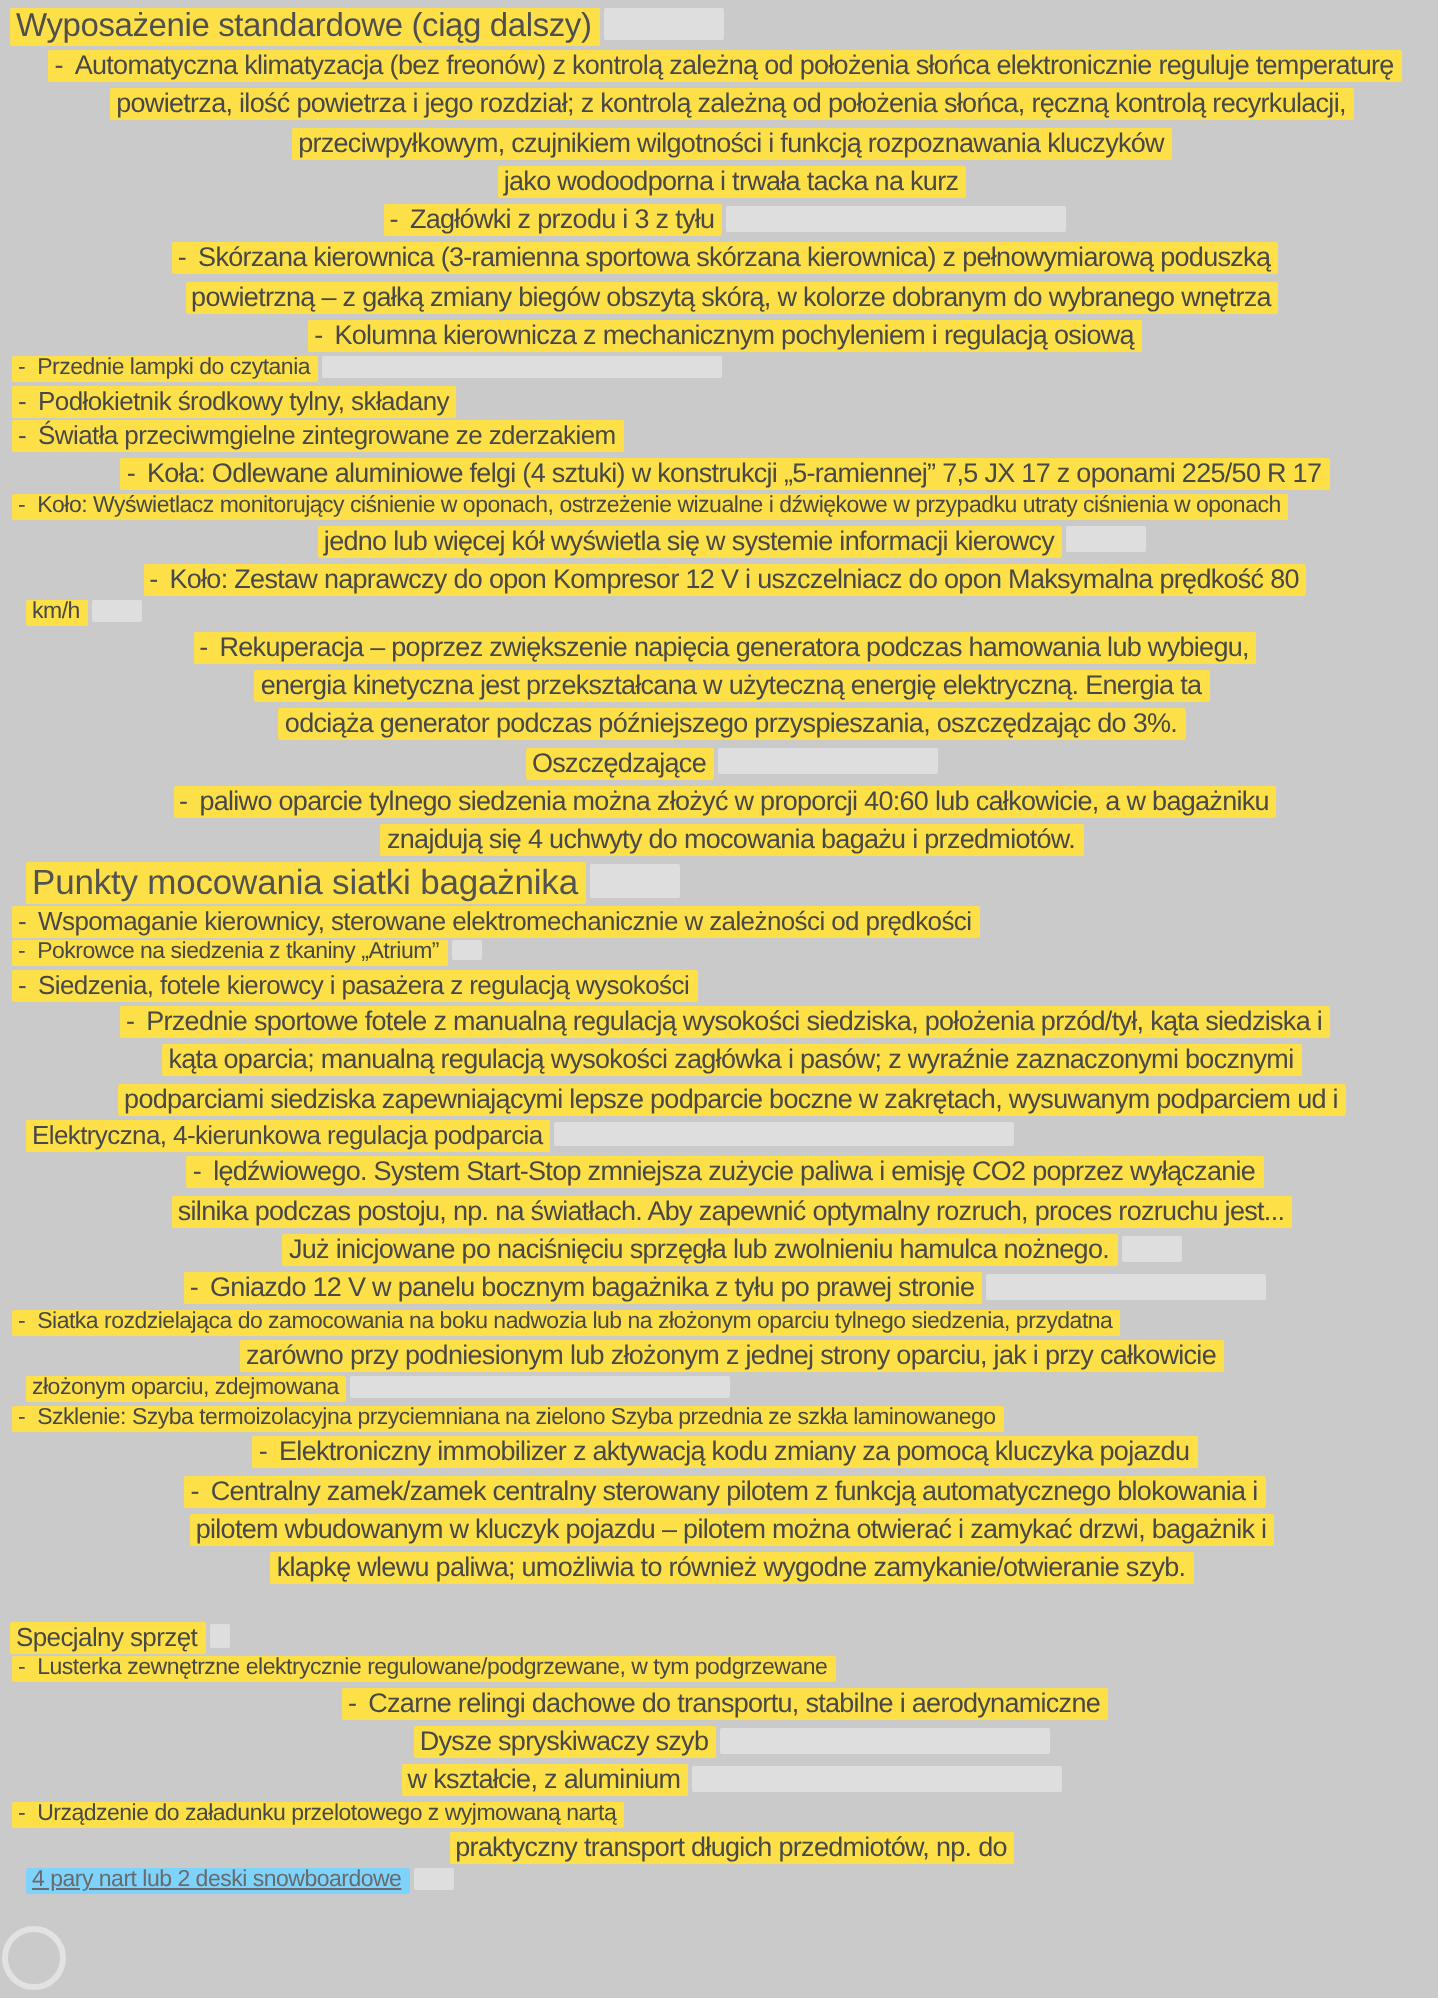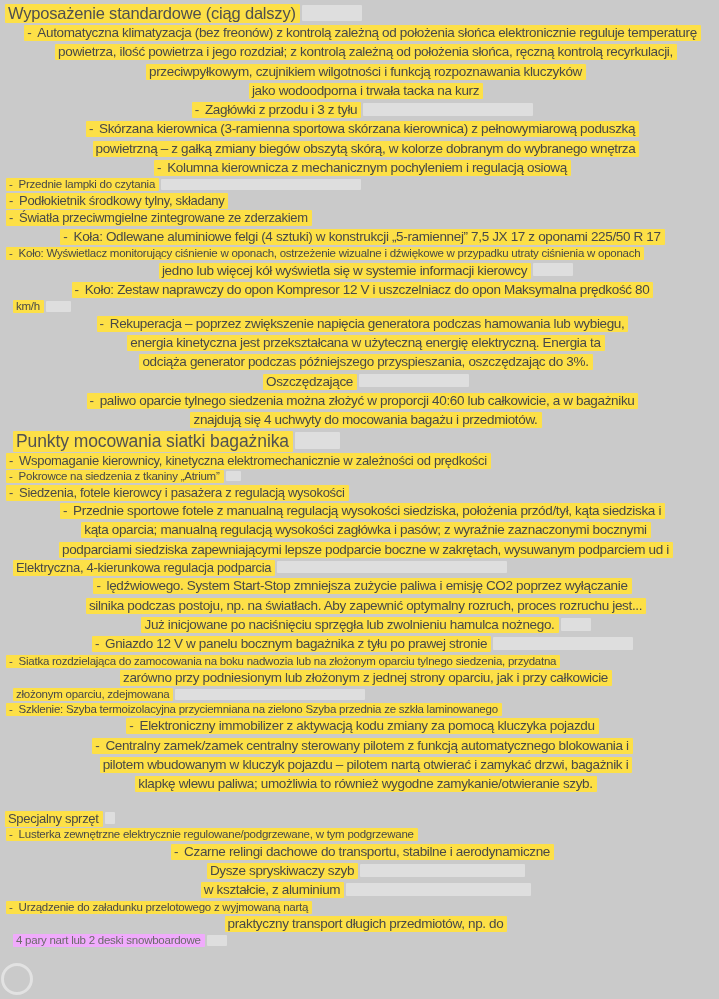--- a/index.html
+++ b/index.html
@@ -29,21 +29,21 @@
     background:#dedede;
     vertical-align:-0.12em;
     margin-left:2px;
     border-radius:1px;
   }
   .s-head{font-size:16.5px;line-height:20px;color:#4f4f4f;letter-spacing:-0.2px;}
   .s-xl  {font-size:17.5px;line-height:22px;color:#525252;letter-spacing:-0.1px;}
   .s-lg  {font-size:13.5px;line-height:19.3px;letter-spacing:-0.35px;text-align:center;}
   .s-md  {font-size:13px;line-height:17.5px;letter-spacing:-0.3px;}
   .s-sm  {font-size:11.5px;line-height:14.5px;letter-spacing:-0.25px;}
-  .dim .hl{background:#f0abfc;color:#6a6a6a;}
+  .dim .hl{background:#7dd3fc;color:#6a6a6a;text-decoration:underline;}
   .watermark{
     position:absolute;left:1px;top:963px;width:26px;height:26px;
     border:3px solid rgba(250,250,250,0.5);border-radius:50%;
     pointer-events:none;
   }
 </style>
 </head>
 <body>
 
 <div class="page">
@@ -64,38 +64,38 @@
     <div class="row s-lg"><span class="hl">jedno lub więcej kół wyświetla się w systemie informacji kierowcy</span><span class="ext" style="width: 40px;"></span></div>
     <div class="row s-lg b"><span class="hl">Koło: Zestaw naprawczy do opon Kompresor 12 V i uszczelniacz do opon Maksymalna prędkość 80</span></div>
     <div class="row s-sm"><span class="hl">km/h</span><span class="ext" style="width: 25px;"></span></div>
     <div class="row s-lg b"><span class="hl">Rekuperacja – poprzez zwiększenie napięcia generatora podczas hamowania lub wybiegu,</span></div>
     <div class="row s-lg"><span class="hl">energia kinetyczna jest przekształcana w użyteczną energię elektryczną. Energia ta</span></div>
     <div class="row s-lg"><span class="hl">odciąża generator podczas późniejszego przyspieszania, oszczędzając do 3%.</span></div>
     <div class="row s-lg"><span class="hl">Oszczędzające</span><span class="ext" style="width: 110px;"></span></div>
     <div class="row s-lg b"><span class="hl">paliwo oparcie tylnego siedzenia można złożyć w proporcji 40:60 lub całkowicie, a w bagażniku</span></div>
     <div class="row s-lg"><span class="hl">znajdują się 4 uchwyty do mocowania bagażu i przedmiotów.</span></div>
     <div class="row s-xl"><span class="hl">Punkty mocowania siatki bagażnika</span><span class="ext" style="width: 45px;"></span></div>
-    <div class="row s-md b"><span class="hl">Wspomaganie kierownicy, kinetyczna elektromechanicznie w zależności od prędkości</span></div>
+    <div class="row s-md b"><span class="hl">Wspomaganie kierownicy, sterowane elektromechanicznie w zależności od prędkości</span></div>
     <div class="row s-sm b"><span class="hl">Pokrowce na siedzenia z tkaniny „Atrium”</span><span class="ext" style="width: 15px;"></span></div>
     <div class="row s-md b"><span class="hl">Siedzenia, fotele kierowcy i pasażera z regulacją wysokości</span></div>
     <div class="row s-lg b"><span class="hl">Przednie sportowe fotele z manualną regulacją wysokości siedziska, położenia przód/tył, kąta siedziska i</span></div>
     <div class="row s-lg"><span class="hl">kąta oparcia; manualną regulacją wysokości zagłówka i pasów; z wyraźnie zaznaczonymi bocznymi</span></div>
     <div class="row s-lg"><span class="hl">podparciami siedziska zapewniającymi lepsze podparcie boczne w zakrętach, wysuwanym podparciem ud i</span></div>
     <div class="row s-md"><span class="hl">Elektryczna, 4-kierunkowa regulacja podparcia</span><span class="ext" style="width: 230px;"></span></div>
     <div class="row s-lg b"><span class="hl">lędźwiowego. System Start-Stop zmniejsza zużycie paliwa i emisję CO2 poprzez wyłączanie</span></div>
     <div class="row s-lg"><span class="hl">silnika podczas postoju, np. na światłach. Aby zapewnić optymalny rozruch, proces rozruchu jest...</span></div>
     <div class="row s-lg"><span class="hl">Już inicjowane po naciśnięciu sprzęgła lub zwolnieniu hamulca nożnego.</span><span class="ext" style="width: 30px;"></span></div>
     <div class="row s-lg b"><span class="hl">Gniazdo 12 V w panelu bocznym bagażnika z tyłu po prawej stronie</span><span class="ext" style="width: 140px;"></span></div>
     <div class="row s-sm b"><span class="hl">Siatka rozdzielająca do zamocowania na boku nadwozia lub na złożonym oparciu tylnego siedzenia, przydatna</span></div>
     <div class="row s-lg"><span class="hl">zarówno przy podniesionym lub złożonym z jednej strony oparciu, jak i przy całkowicie</span></div>
     <div class="row s-sm"><span class="hl">złożonym oparciu, zdejmowana</span><span class="ext" style="width: 190px;"></span></div>
     <div class="row s-sm b"><span class="hl">Szklenie: Szyba termoizolacyjna przyciemniana na zielono Szyba przednia ze szkła laminowanego</span></div>
     <div class="row s-lg b"><span class="hl">Elektroniczny immobilizer z aktywacją kodu zmiany za pomocą kluczyka pojazdu</span></div>
     <div class="row s-lg b"><span class="hl">Centralny zamek/zamek centralny sterowany pilotem z funkcją automatycznego blokowania i</span></div>
-    <div class="row s-lg"><span class="hl">pilotem wbudowanym w kluczyk pojazdu – pilotem nartą otwierać i zamykać drzwi, bagażnik i</span></div>
+    <div class="row s-lg"><span class="hl">pilotem wbudowanym w kluczyk pojazdu – pilotem można otwierać i zamykać drzwi, bagażnik i</span></div>
     <div class="row s-lg"><span class="hl">klapkę wlewu paliwa; umożliwia to również wygodne zamykanie/otwieranie szyb.</span></div>
     <div style="height: 16px;"></div>
     <div class="row s-md edge"><span class="hl">Specjalny sprzęt</span><span class="ext" style="width: 10px;"></span></div>
     <div class="row s-sm b"><span class="hl">Lusterka zewnętrzne elektrycznie regulowane/podgrzewane, w tym podgrzewane</span></div>
     <div class="row s-lg b"><span class="hl">Czarne relingi dachowe do transportu, stabilne i aerodynamiczne</span></div>
     <div class="row s-lg"><span class="hl">Dysze spryskiwaczy szyb</span><span class="ext" style="width: 165px;"></span></div>
     <div class="row s-lg"><span class="hl">w kształcie, z aluminium</span><span class="ext" style="width: 185px;"></span></div>
     <div class="row s-sm b"><span class="hl">Urządzenie do załadunku przelotowego z wyjmowaną nartą</span></div>
     <div class="row s-lg"><span class="hl">praktyczny transport długich przedmiotów, np. do</span></div>
     <div class="row s-sm dim"><span class="hl">4 pary nart lub 2 deski snowboardowe</span><span class="ext" style="width: 20px;"></span></div>

